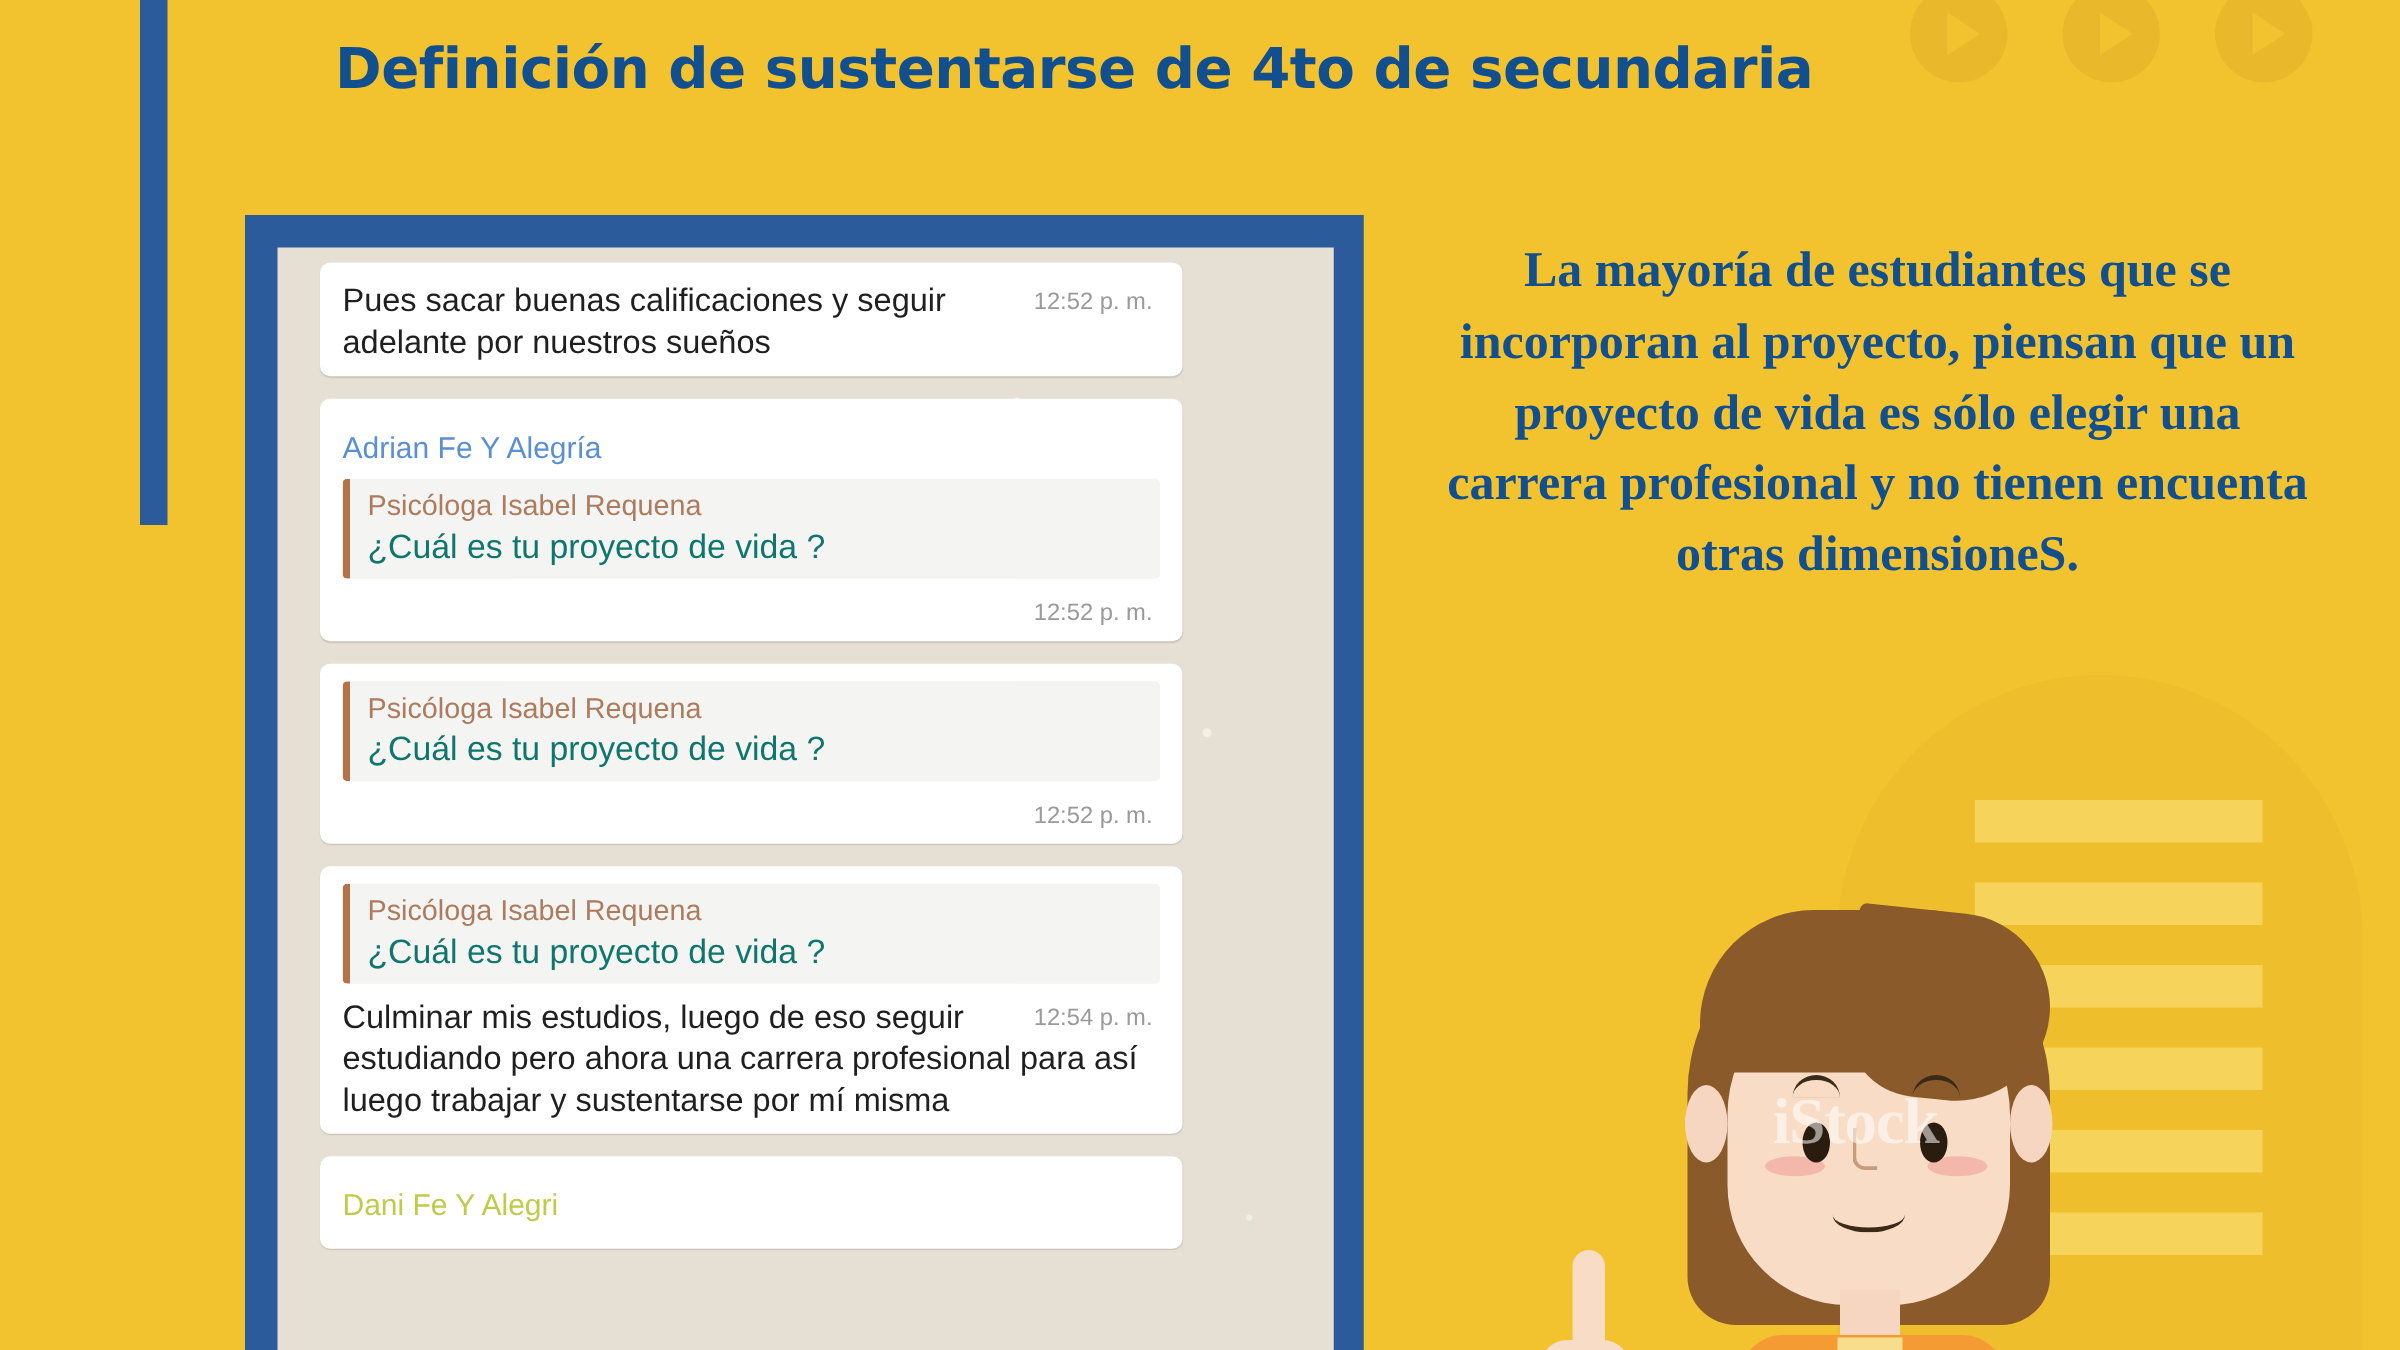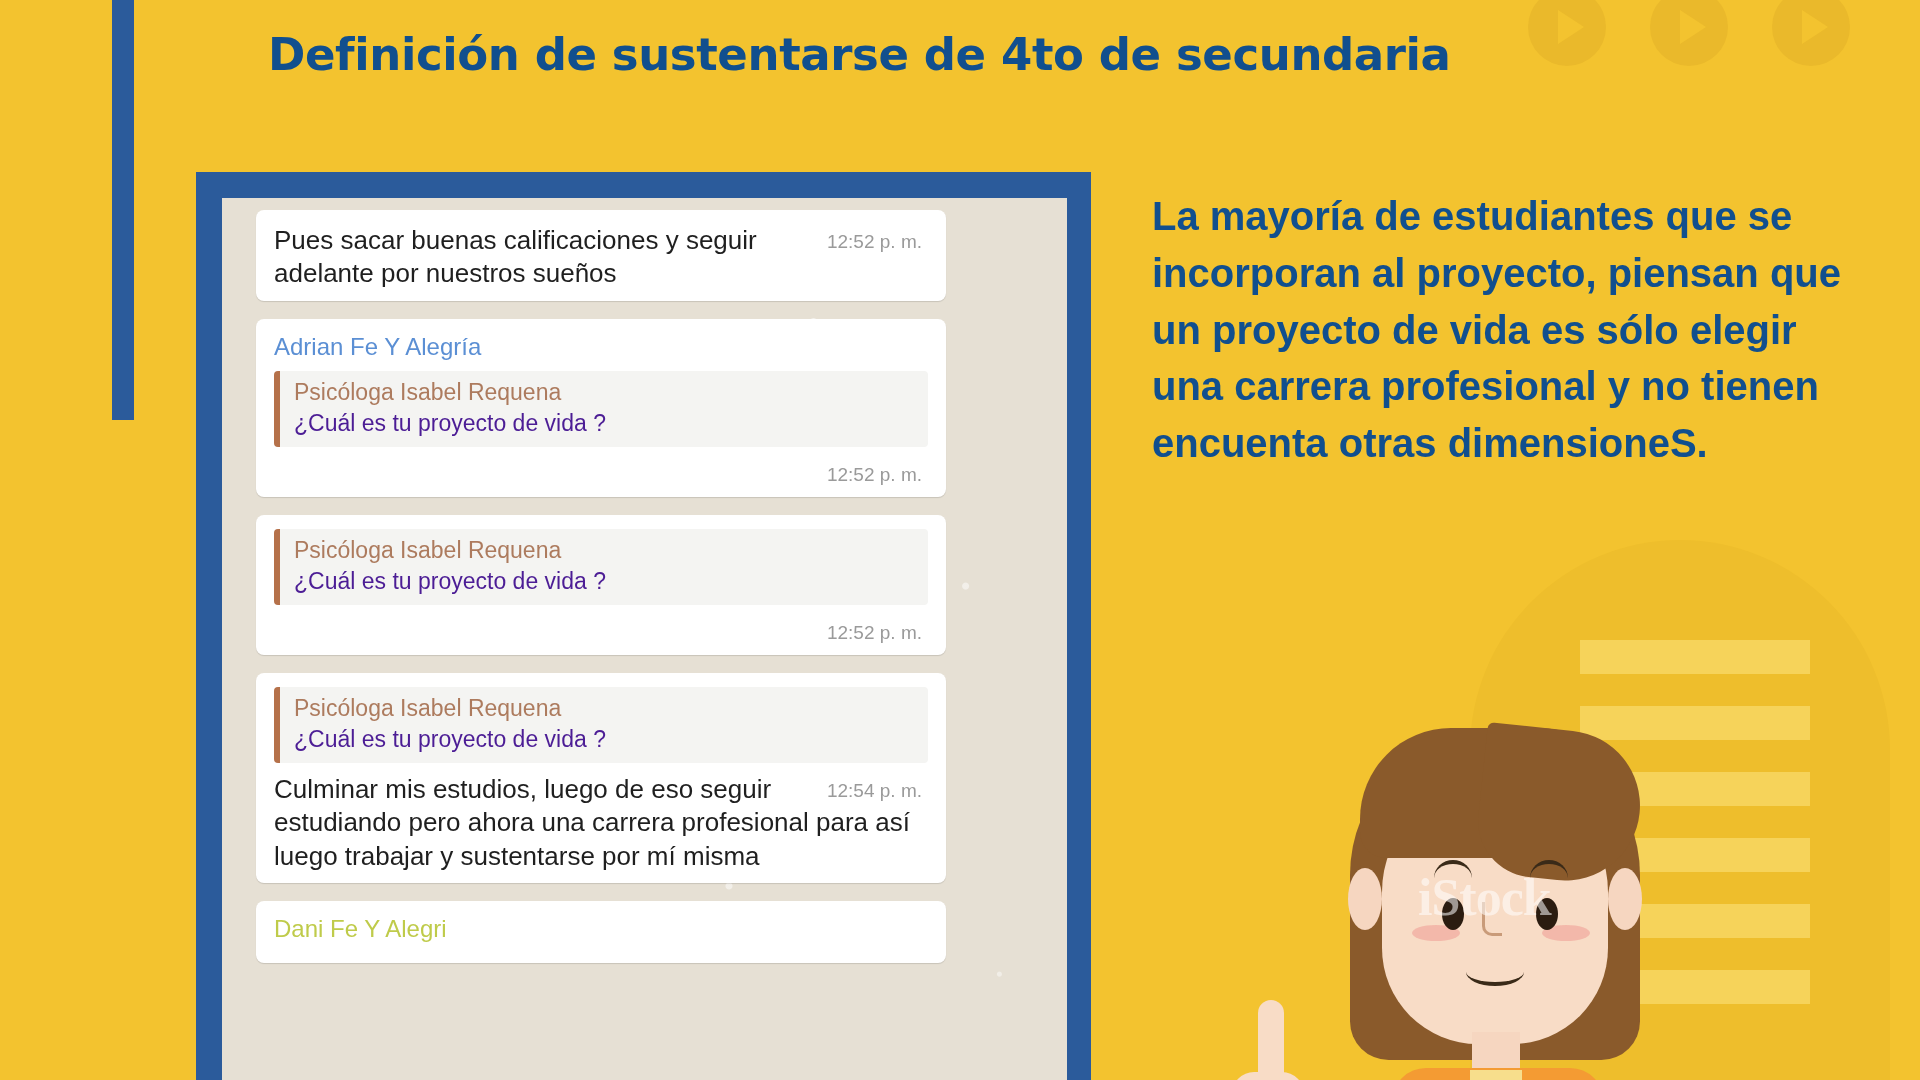--- a/index.html
+++ b/index.html
@@ -93,52 +93,54 @@
     width:690px;
     padding:14px 18px 10px 18px;
     box-shadow:0 1px 1px rgba(0,0,0,.13);
   }
   .msg.first{ margin-top:12px; }
 
   .sender{
     font-size:24px;
     margin-bottom:10px;
     font-family:"Liberation Sans", sans-serif;
+    margin-top:12px;
   }
 
   .quote{
     background:#F4F4F2;
     border-left:6px solid #B5714A;
     border-radius:4px;
     padding:8px 12px 10px 14px;
     margin-bottom:10px;
   }
   .quote-name{
     font-size:23px; color:#AD7B5E; margin-bottom:4px;
   }
   .quote-text{
-    font-size:23px; color:#4c1d95;
+    font-size:27px; color:#0f766e;
   }
 
   .msg-text{
     font-size:26px; color:#1F1F1F; line-height:1.28;
     padding-right:6px;
   }
   .time{
     float:right; font-size:19px; color:#9A9A9A;
     margin-left:18px; margin-top:6px;
   }
   .msg-text::after{ content:""; display:block; clear:both; }
 
   
   .para{
     position:absolute; left:1152px; top:188px; width:700px;
     font-size:40px; font-weight:bold; color:#114F8E;
     line-height:1.42;
-    font-family:Liberation Sans, sans-serif;
+    font-family:Liberation Serif, serif;
+    text-align:center;
   }
 
   
   .girl{ position:absolute; left:1330px; top:720px; width:360px; height:400px; }
   .hair-back{
     position:absolute; left:20px; top:10px; width:290px; height:330px;
     background:#8A5A2B;
     border-radius:150px 150px 40px 40px;
   }
   .ear{ position:absolute; width:34px; height:62px; background:#F6D6C0; border-radius:50%; top:148px; }

